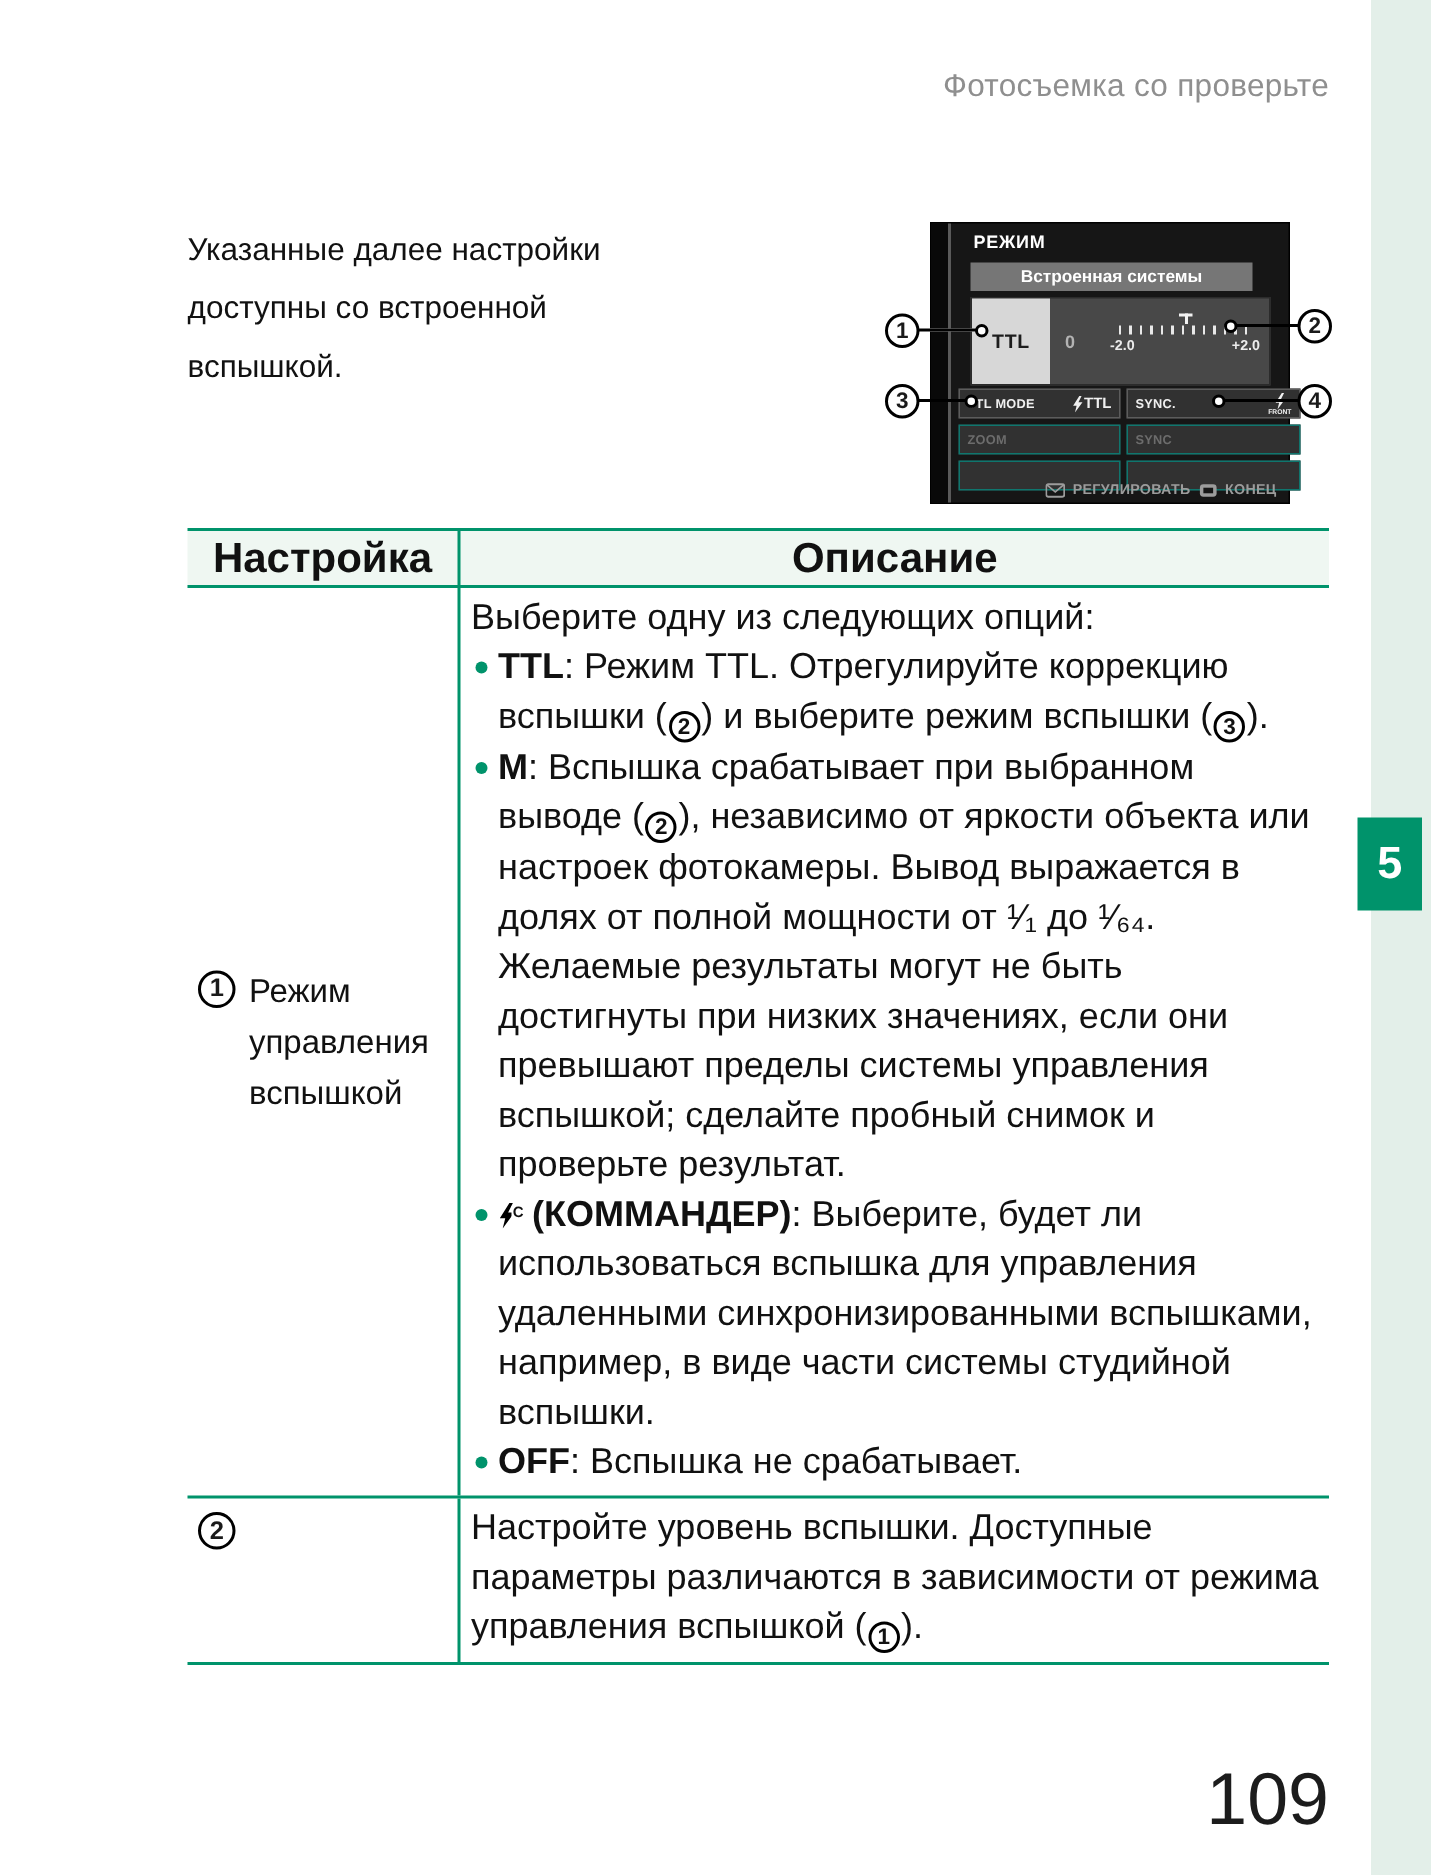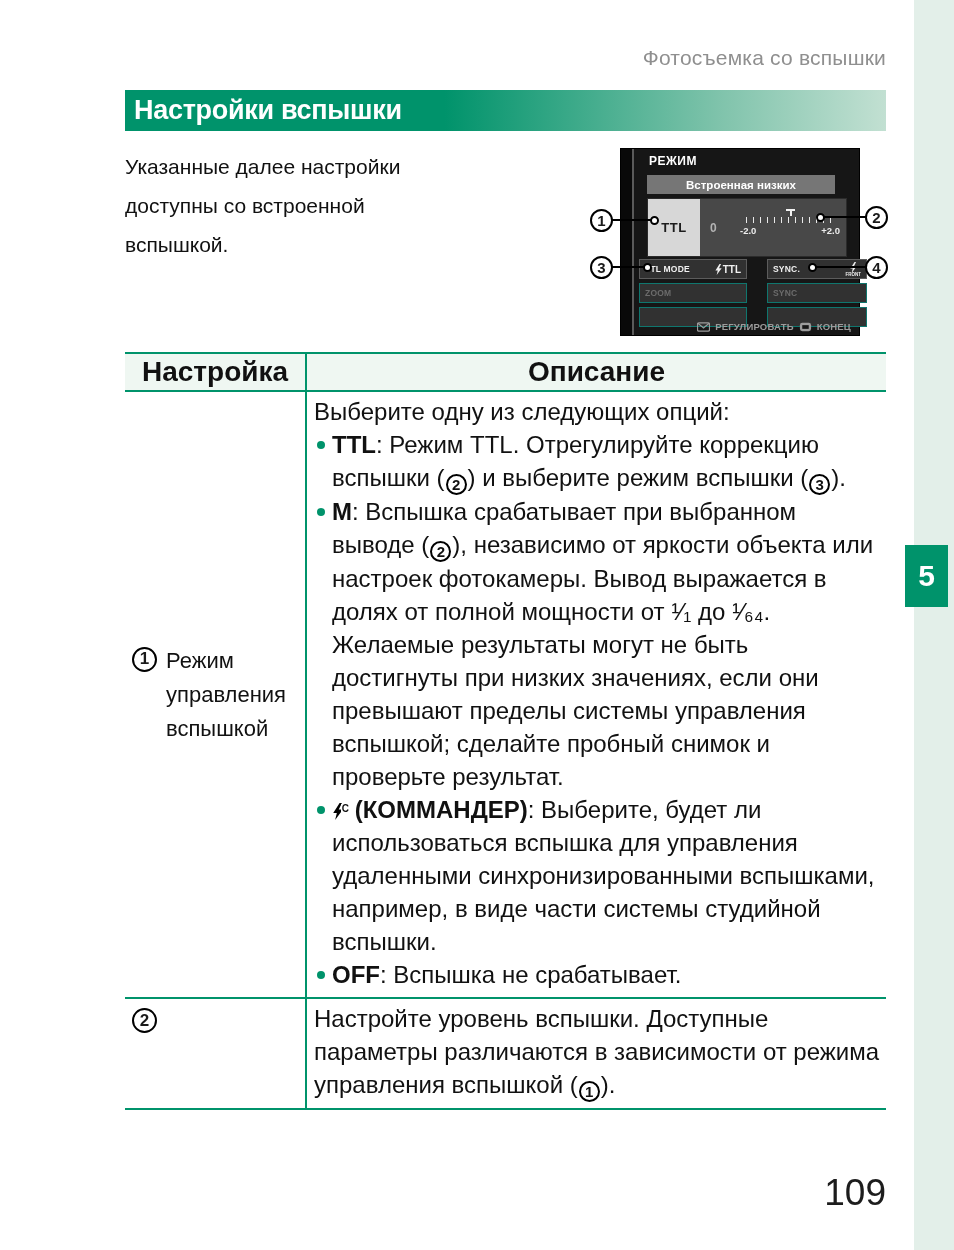--- a/index.html
+++ b/index.html
@@ -53,21 +53,21 @@
   .scale-marker{position:absolute;left:46px;top:0;width:9px;height:2px;background:#f2f2f2;}
   .scale-marker::after{content:"";position:absolute;left:3.5px;top:0;width:2px;height:7px;background:#f2f2f2;}
   .scale-ticks{
     position:absolute;left:6px;top:8px;width:88px;height:6px;
     background:repeating-linear-gradient(90deg,#e9e9e9 0 1.5px,transparent 1.5px 7px);
   }
   .scale-labels{position:absolute;left:0;top:16px;width:100px;display:flex;justify-content:space-between;color:#ececec;font-size:9.5px;font-weight:bold;}
   .menu-rows{position:absolute;left:18px;top:110px;width:222px;}
   .mrow{position:absolute;height:20px;background:#313131;display:flex;align-items:center;justify-content:space-between;padding:0 5px;}
   .mrow.lcol{left:0;width:108px;}
-  .mrow.rcol{left:128px;width:100px;}
+  .mrow.rcol{left:112px;width:116px;}
   .mrow.on{border:1px solid #5c5c5c;color:#f0f0f0;}
   .mrow.off{border:1px solid #0f766e;color:#6c6c6c;}
   .mrow .lab{font-size:8.5px;font-weight:bold;letter-spacing:0.2px;}
   .mrow .val{font-size:10px;font-weight:bold;display:flex;align-items:center;gap:1px;}
   .mrow .val .stack{display:flex;flex-direction:column;align-items:center;line-height:4px;}
   .mrow .val .stack .tiny{font-size:4.5px;letter-spacing:0;}
   .bolt-sm{width:7px;height:11px;fill:#f0f0f0;}
   .r1{top:0;} .r2{top:24px;} .r3{top:48px;}
   .menu-footer{
     position:absolute;right:8px;top:172px;display:flex;align-items:center;gap:5px;
@@ -103,48 +103,45 @@
   .trow.row1 .desc-cell{min-height:530px;}
   .trow.row2 .desc-cell{min-height:106px;}
   .desc-cell b.term{font-weight:bold;}
   ul.bullets{list-style:none;}
   ul.bullets li{position:relative;padding-left:18px;}
   .bdot{position:absolute;left:3px;top:13px;width:8px;height:8px;border-radius:50%;background:var(--accent);}
   .cmd-icon{position:relative;display:inline-block;width:13px;height:17px;margin-right:3px;vertical-align:-2px;}
   .cmd-icon svg{width:12px;height:17px;fill:#000;}
   .cmd-c{position:absolute;right:-4px;bottom:-1px;font-size:10px;font-weight:bold;line-height:9px;background:#fff;padding-left:1px;}
   
-  .page-number{position:absolute;right:68px;top:1172px;font-size:37px;color:#1c1c1c;}
+  .page-number{position:absolute;right:68px;top:1172px;font-size:49px;color:#1c1c1c;}
 </style>
 </head>
 <body>
 
 <div class="page">
 
   <div class="side-strip"></div>
   <div class="chapter-tab">
     <span>5</span>
   </div>
 
-  <div class="running-header">Фотосъемка со вспышки</div>
-
-  <div class="title-bar">
-    <span class="t">Настройки вспышки</span>
-  </div>
+  <div class="running-header">Фотосъемка со проверьте</div>
+
 
   <div class="intro">
       <div>Указанные далее настройки</div>
       <div>доступны со встроенной</div>
       <div>вспышкой.</div>
     </div>
 
   <div class="screen-panel">
     <div class="lcd-edge"></div>
     <div class="menu-title">РЕЖИМ</div>
-    <div class="menu-banner">Встроенная низких</div>
+    <div class="menu-banner">Встроенная системы</div>
 
     <div class="main-box">
       <div class="ttl-cell">TTL</div>
       <div class="comp-value">0</div>
       <div class="ev-scale">
         <div class="scale-marker"></div>
         <div class="scale-ticks"></div>
         <div class="scale-labels">
           <span>-2.0</span>
           <span>+2.0</span>

